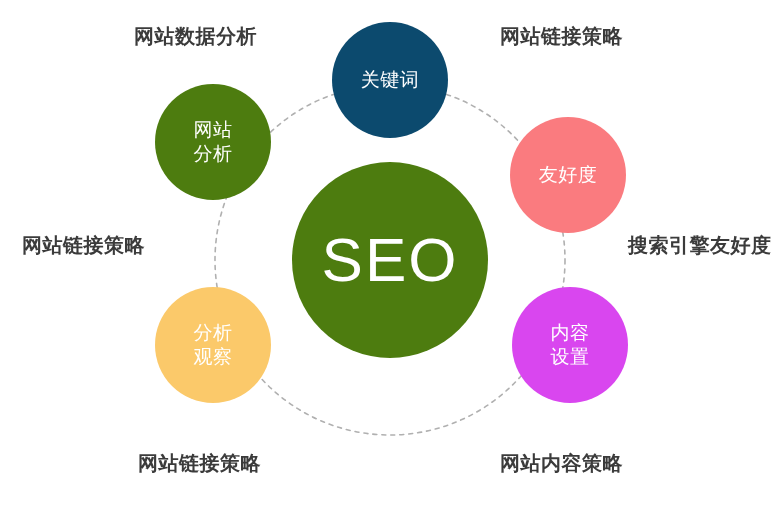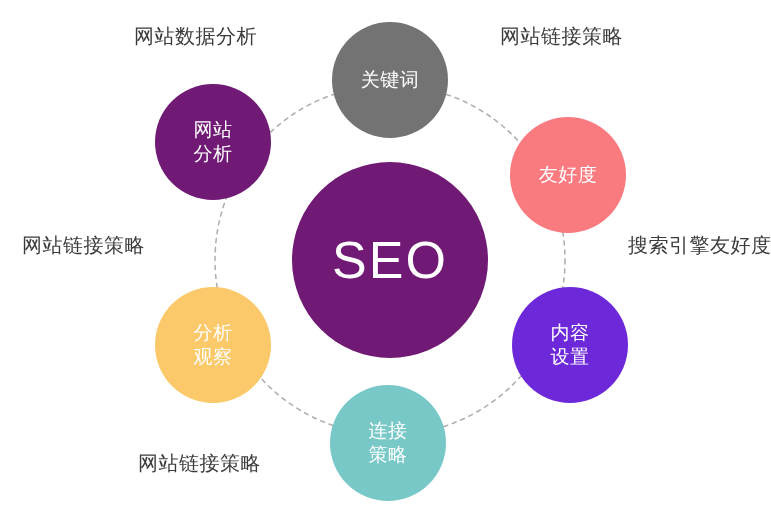--- a/index.html
+++ b/index.html
@@ -48,50 +48,51 @@
     white-space: pre-line;
     letter-spacing: 0.5px;
   }
 
   
   #hub-circle {
     width: 196px;
     height: 196px;
     left: 292px;
     top: 162px;
-    background: #701a75;
-    font-size: 52px;
+    background: #4d7c0f;
+    font-size: 62px;
     letter-spacing: 2px;
     font-weight: 400;
   }
   #hub-circle .node-label {
     letter-spacing: 2px;
   }
 
   
   .satellite {
     width: 116px;
     height: 116px;
     font-size: 19px;
     font-weight: 400;
   }
-  #node-keyword      { left: 332px; top:  22px; background: #737373; }
+  #node-keyword      { left: 332px; top:  22px; background: #0c4a6e; }
   #node-friendliness { left: 510px; top: 117px; background: #fa7b7f; font-family: Liberation Serif, serif; }
-  #node-content      { left: 512px; top: 287px; background: #6d28d9; }
+  #node-content      { left: 512px; top: 287px; background: #d946ef; }
   #node-linkstrategy { left: 330px; top: 385px; background: #78c8c8; }
   #node-observation  { left: 155px; top: 287px; background: #fbc96a; }
-  #node-siteanalysis { left: 155px; top:  84px; background: #701a75; }
+  #node-siteanalysis { left: 155px; top:  84px; background: #4d7c0f; }
 
   
   .outer-label {
     position: absolute;
     color: #3b3b3b;
     font-size: 20px;
     white-space: nowrap;
     letter-spacing: 0.5px;
+    font-weight: bold;
   }
   #label-site-data-analysis   { left: 134px; top:  23px; }
   #label-keyword-setting      { left: 500px; top:  23px; }
   #label-data-observation     { left:  22px; top: 232px; }
   #label-engine-friendliness  { left: 628px; top: 232px; }
   #label-site-link-strategy   { left: 138px; top: 450px; }
   #label-site-content-strategy{ left: 500px; top: 450px; }
 </style>
 </head>
 <body>
@@ -112,24 +113,20 @@
 
   <div class="node-circle satellite" id="node-friendliness">
     <span class="node-label">友好度</span>
   </div>
 
   <div class="node-circle satellite" id="node-content">
     <span class="node-label">内容
 设置</span>
   </div>
 
-  <div class="node-circle satellite" id="node-linkstrategy">
-    <span class="node-label">连接
-策略</span>
-  </div>
 
   <div class="node-circle satellite" id="node-observation">
     <span class="node-label">分析
 观察</span>
   </div>
 
   <div class="node-circle satellite" id="node-siteanalysis">
     <span class="node-label">网站
 分析</span>
   </div>
@@ -137,14 +134,15 @@
   <div class="outer-label" id="label-site-data-analysis">网站数据分析</div>
 
   <div class="outer-label" id="label-keyword-setting">网站链接策略</div>
 
   <div class="outer-label" id="label-data-observation">网站链接策略</div>
 
   <div class="outer-label" id="label-site-link-strategy">网站链接策略</div>
 
   <div class="outer-label" id="label-engine-friendliness">搜索引擎友好度</div>
 
+  <div class="outer-label" id="label-site-content-strategy">网站内容策略</div>
 
 </div>
 
 </body></html>

